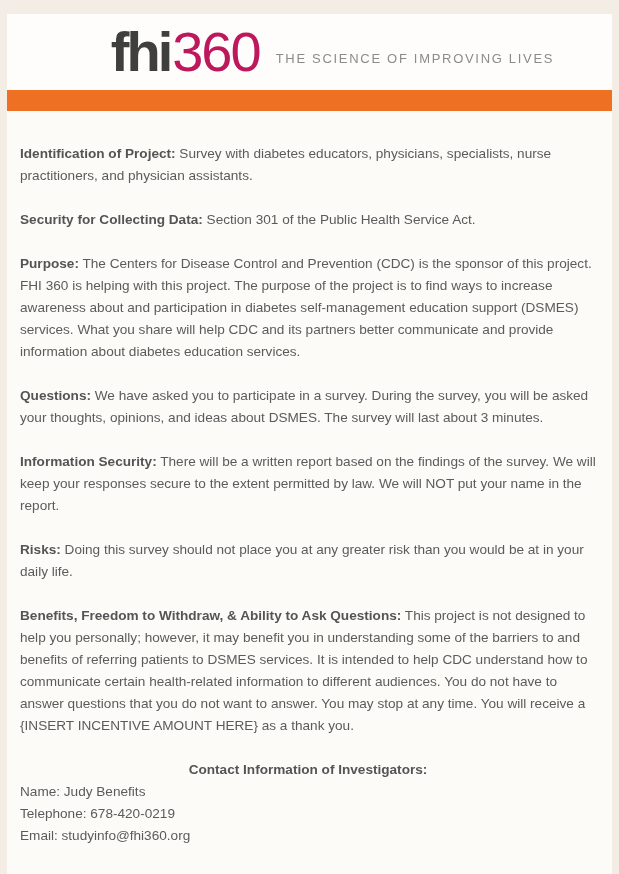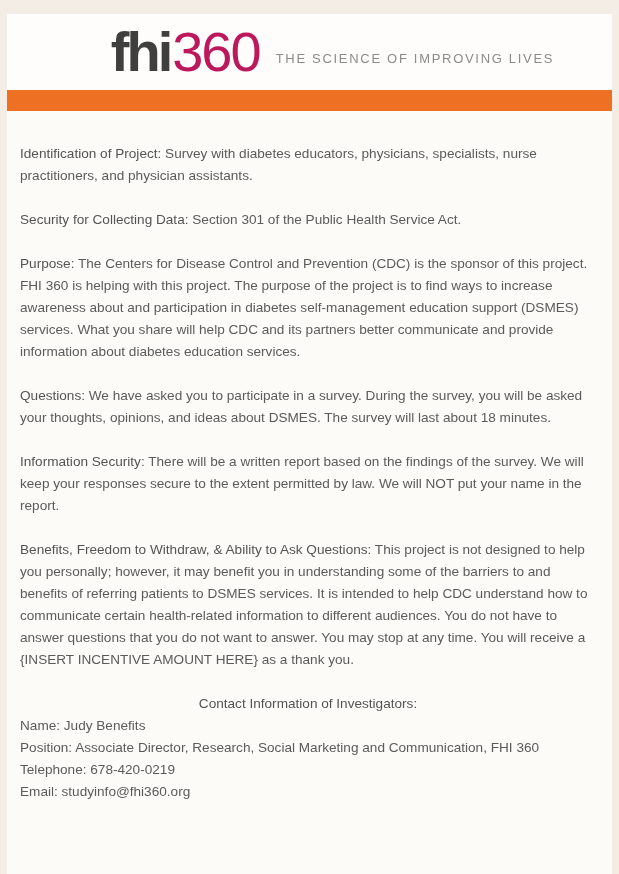--- a/index.html
+++ b/index.html
@@ -64,21 +64,21 @@
     padding: 32px 16px 30px 13px;
     color: #5b5b5b;
     font-size: 13.6px;
     line-height: 22px;
   }
   .section {
     margin: 0 0 22px 0;
   }
   .section strong,
   .contact-heading {
-    font-weight: 400;
+    font-weight: 700;
     color: #545454;
   }
   .contact {
     margin: 0;
   }
   .contact-heading {
     display: block;
     text-align: center;
   }
   .contact-line {
@@ -101,29 +101,29 @@
   <div class="orange-bar"></div>
 
   <main class="consent">
 
     <p class="section"><strong>Identification of Project:</strong><span> Survey with diabetes educators, physicians, specialists, nurse practitioners, and physician assistants.</span></p>
 
     <p class="section"><strong>Security for Collecting Data:</strong><span> Section 301 of the Public Health Service Act.</span></p>
 
     <p class="section"><strong>Purpose:</strong><span> The Centers for Disease Control and Prevention (CDC) is the sponsor of this project. FHI 360 is helping with this project. The purpose of the project is to find ways to increase awareness about and participation in diabetes self-management education support (DSMES) services. What you share will help CDC and its partners better communicate and provide information about diabetes education services.</span></p>
 
-    <p class="section"><strong>Questions:</strong><span> We have asked you to participate in a survey. During the survey, you will be asked your thoughts, opinions, and ideas about DSMES. The survey will last about 18 minutes.</span></p>
+    <p class="section"><strong>Questions:</strong><span> We have asked you to participate in a survey. During the survey, you will be asked your thoughts, opinions, and ideas about DSMES. The survey will last about 3 minutes.</span></p>
 
     <p class="section"><strong>Information Security:</strong><span> There will be a written report based on the findings of the survey. We will keep your responses secure to the extent permitted by law. We will NOT put your name in the report.</span></p>
 
+    <p class="section"><strong>Risks:</strong><span> Doing this survey should not place you at any greater risk than you would be at in your daily life.</span></p>
 
     <p class="section"><strong>Benefits, Freedom to Withdraw, &amp; Ability to Ask Questions:</strong><span> This project is not designed to help you personally; however, it may benefit you in understanding some of the barriers to and benefits of referring patients to DSMES services. It is intended to help CDC understand how to communicate certain health-related information to different audiences. You do not have to answer questions that you do not want to answer. You may stop at any time. You will receive a {INSERT INCENTIVE AMOUNT HERE} as a thank you.</span></p>
 
     <div class="contact">
       <strong class="contact-heading">Contact Information of Investigators:</strong>
       <span class="contact-line">Name: Judy Benefits</span>
-      <span class="contact-line">Position: Associate Director, Research, Social Marketing and Communication, FHI 360</span>
       <span class="contact-line">Telephone: 678-420-0219</span>
       <span class="contact-line">Email: studyinfo@fhi360.org</span>
     </div>
 
   </main>
 </div>
 
 </body></html>

